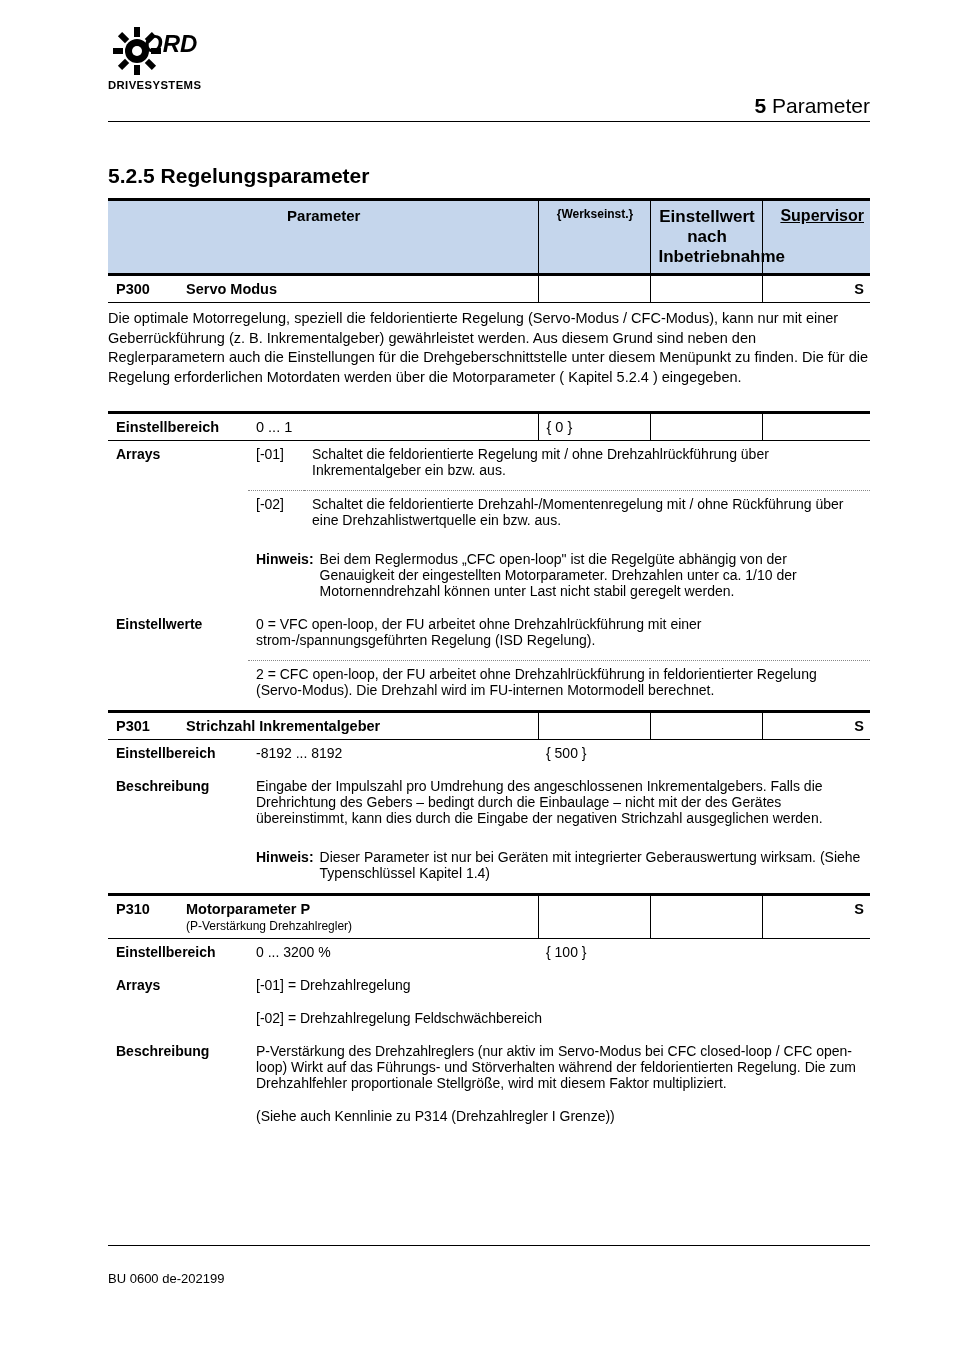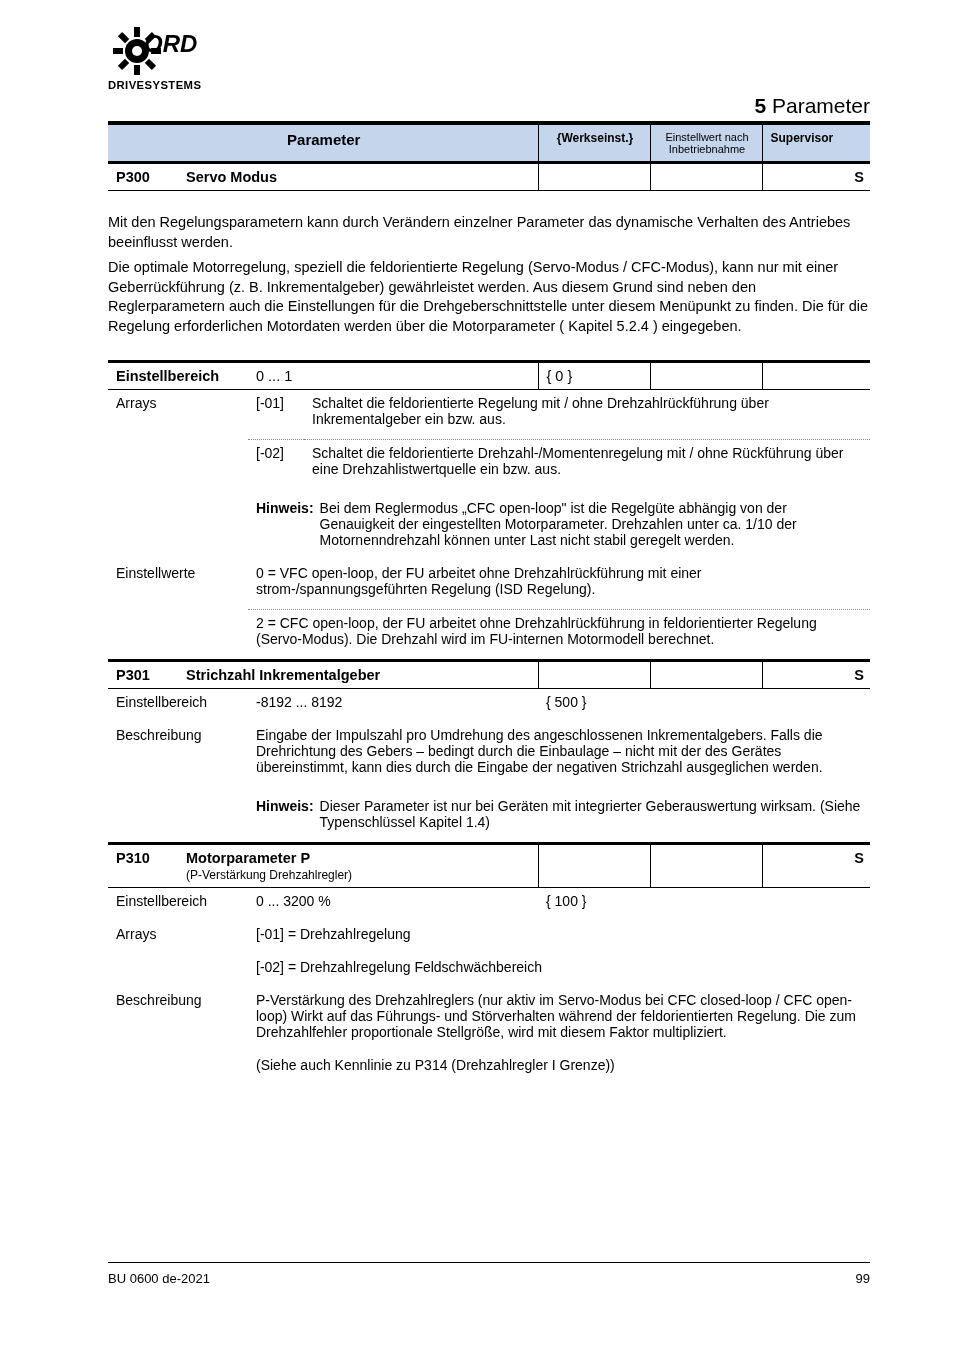--- a/index.html
+++ b/index.html
@@ -51,38 +51,38 @@
 .param-intro { margin: 22px 0 4px 0; font-size: 14.5px; line-height: 1.35; }
 .headrow td {
   padding: 5px 6px 5px 8px;
   font-size: 14.5px;
 }
 .headrow .pcode  { font-weight: bold; }
 .headrow .ptitle { font-weight: bold; }
 .headrow .sub    { font-size: 12px; }
 
 .bodyrow td { padding: 5px 6px 12px 8px; font-size: 14px; }
-.bodyrow .c1 b { font-weight: normal; }
+.bodyrow .c1 b { font-weight: bold; }
 .dash-top { border-top: 1px dotted #888; margin-left: 7px; }
 
 .note {
   display: flex; gap: 6px;
   font-size: 14px; margin: 6px 0 0 0;
 }
 .note .tag { font-weight: bold; white-space: nowrap; }
 
 .chart-caption { font-size: 13.5px; margin-top: 6px; }
 
 .footer {
   position: absolute;
   left: 108px; right: 84px;
   bottom: 64px;
   border-top: 1px solid #000;
-  padding-top: 8px;
-  display: flex; justify-content: space-between;
+  padding-top: 25px;
+  display: flex; 
   font-size: 13px;
   margin-top: 48px;
 }
 </style>
 </head>
 <body>
 
 <div class="page">
 
   <div class="logo-wrap">
@@ -114,29 +114,30 @@
         <text x="36" y="26" font-family="Arial Black, Arial" font-weight="900" font-style="italic" font-size="24">ORD</text>
         <text x="0" y="63" font-family="Arial" font-weight="bold" font-size="11.3" letter-spacing="0.4">DRIVESYSTEMS</text>
       </g>
     </svg>
   </div>
 
   <div class="header-bar">
     <span><span>5</span> <span class="light">Parameter</span></span>
   </div>
 
+  <div class="main-heading">5.2.5 Regelungsparameter</div>
 
   <hr class="rule-thick">
   <table class="strip">
     <tbody>
         <tr>
       <th class="c1">Parameter</th>
       <th class="c2 vline" style="font-size:12px;">{Werkseinst.}</th>
-      <th class="c3 vline" style="font-size:11px; font-weight:normal;">Einstellwert nach Inbetriebnahme</th>
-      <th class="c4 vline" style="font-size:12px; text-align:left;">Supervisor</th>
+      <th class="c3 vline" style="font-size:17px; font-weight:bold;">Einstellwert nach Inbetriebnahme</th>
+      <th class="c4 vline" style="font-size:16px; text-align:right;text-decoration:underline;">Supervisor</th>
     </tr>
   </tbody>
     </table>
   <hr class="rule-thick">
 
   <table class="headrow">
     <colgroup>
         <col style="width:70px">
         <col style="width:360px">
         <col style="width:112px">
@@ -148,21 +149,20 @@
       <td class="pcode">P300</td>
       <td class="ptitle">Servo Modus</td>
       <td class="vline"></td>
       <td class="vline"></td>
       <td class="vline" style="text-align:right; font-weight:bold;">S</td>
     </tr>
   </tbody>
     </table>
   <hr class="rule-med">
 
-  <div class="param-intro">Mit den Regelungsparametern kann durch Verändern einzelner Parameter das dynamische Verhalten des Antriebes beeinflusst werden.</div>
   <p class="param-intro" style="margin-top:6px;">
     <span>Die optimale Motorregelung, speziell die feldorientierte Regelung (Servo-Modus / CFC-Modus), kann nur mit einer Geberrückführung (z. B. Inkrementalgeber) gewährleistet werden. Aus diesem Grund sind neben den Reglerparametern auch die Einstellungen für die Drehgeberschnittstelle unter diesem Menüpunkt zu finden. Die für die Regelung erforderlichen Motordaten werden über die Motorparameter (</span>
     <span>Kapitel 5.2.4</span>
     <span>) eingegeben.</span>
   </p>
 
   <hr class="rule-thick" style="margin-top:24px;">
   <table class="headrow">
     <colgroup>
         <col style="width:140px">

